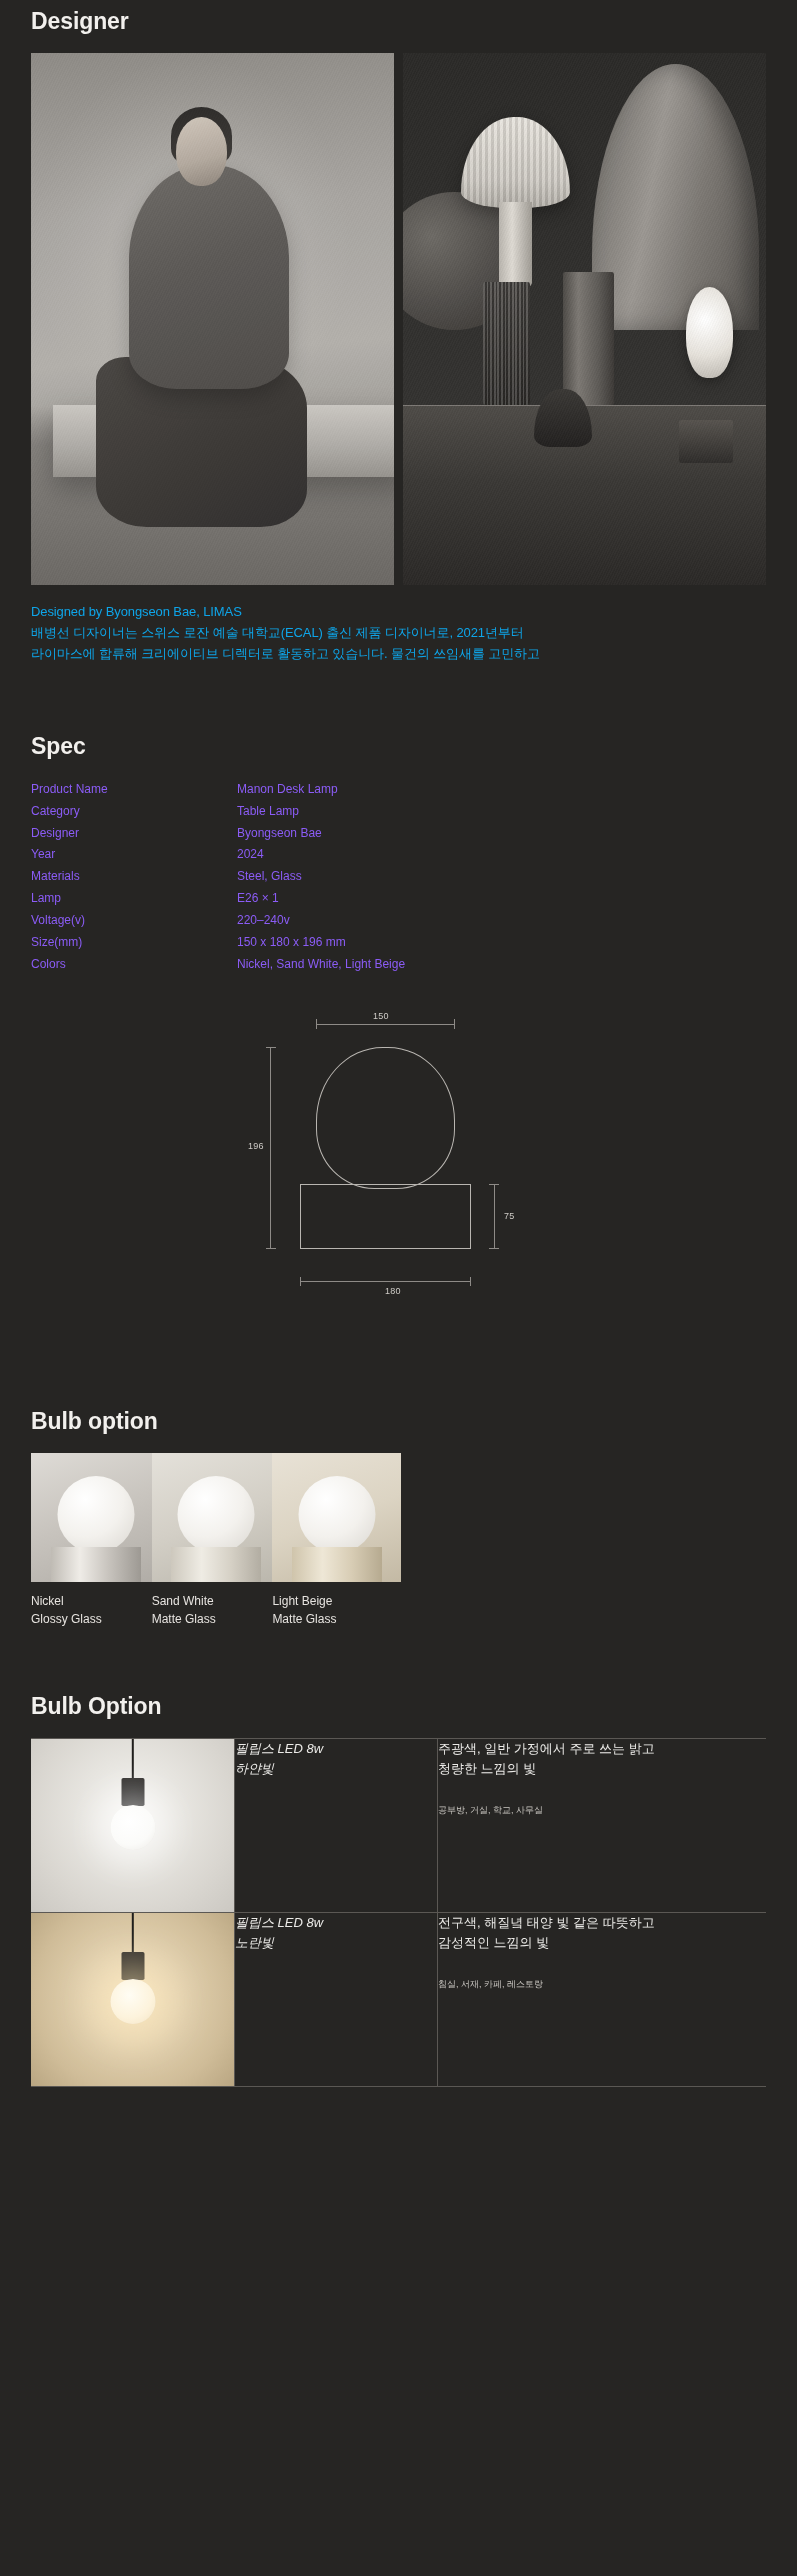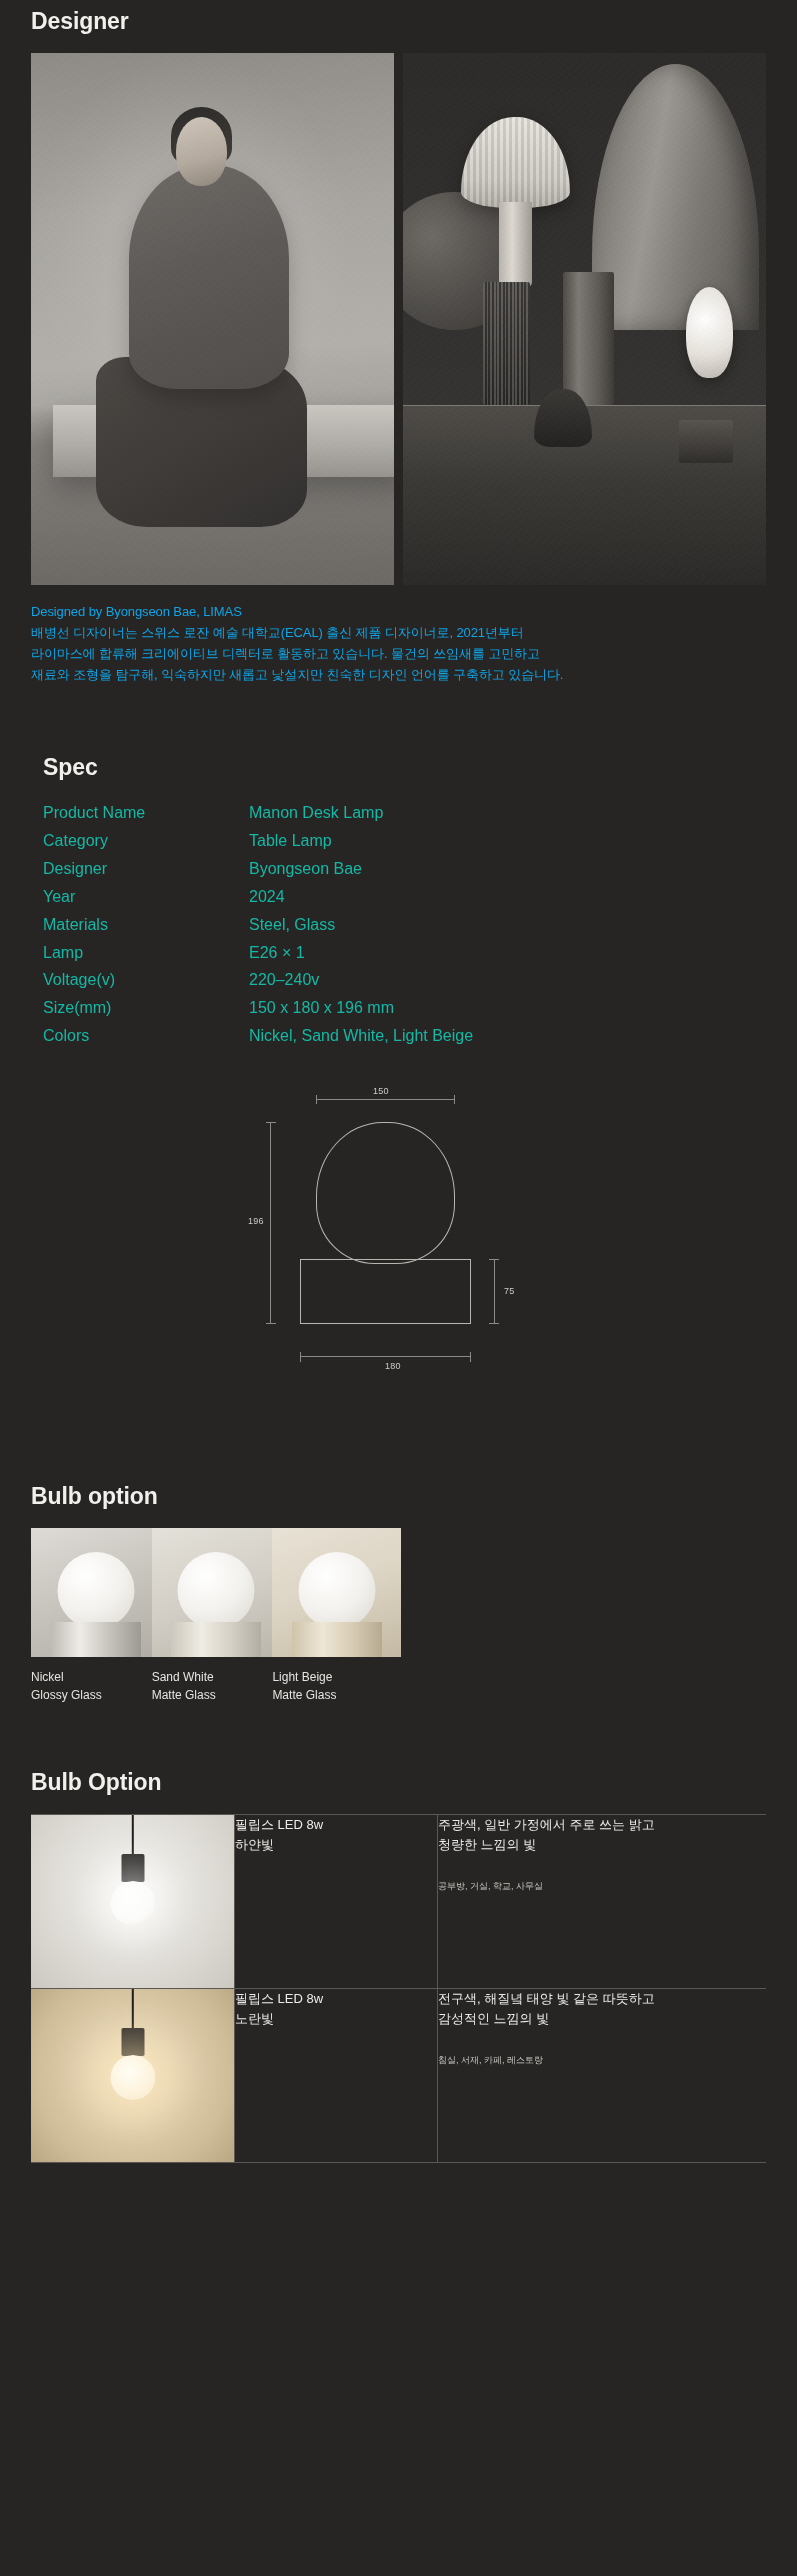--- a/index.html
+++ b/index.html
@@ -220,27 +220,27 @@
   .designer-desc {
     margin-top: 15.6px;
     font-size: 13px;
     line-height: 1.62;
     color: #0ea5e9;
     letter-spacing: -0.1px;
   }
   .designer-desc p { margin: 0; }
 
   
-  #spec-section { margin-top: 69px; margin-left: 12px; }
+  #spec-section { margin-top: 69px; }
   .spec-table { width: 100%; border-collapse: collapse; }
   .spec-table td {
-    font-size: 16px;
+    font-size: 12px;
     line-height: 1.52;
     padding: 1.8px 0;
-    color: #14b8a6;
+    color: #8b5cf6;
     vertical-align: top;
   }
   .spec-table td.label { width: 206px; }
 
   
   #dimension-drawing {
     margin-top: 36px;
     display: flex;
     justify-content: center;
   }
@@ -342,20 +342,21 @@
     border-radius: 50%;
   }
   .bulb-cool { background: radial-gradient(circle at 50% 42%, #f6f5f2 0%, #e7e5e0 36%, #d9d6d0 70%, #cbc8c2 100%); }
   .bulb-cool .globe { background: radial-gradient(circle at 42% 36%, #ffffff 0%, #fbfbf9 60%, #eceae6 100%); box-shadow: 0 0 32px 15.6px rgba(255,255,255,0.55); }
   .bulb-warm { background: radial-gradient(circle at 50% 48%, #efe0c4 0%, #e3d2b1 34%, #cfbc98 72%, #b9a682 100%); }
   .bulb-warm .globe { background: radial-gradient(circle at 42% 36%, #fffdf4 0%, #fdf3dc 58%, #f3e4c4 100%); box-shadow: 0 0 35px 18px rgba(255,233,186,0.6); }
   .bulb-name-cell {
     width: 203px;
     padding: 23px 0 0 20.3px;
     border-left: 0.6px solid #5b5854;
+    font-style: italic;
   }
   .bulb-name {
     font-size: 13px;
     line-height: 1.52;
     color: #ecebe8;
   }
   .bulb-desc-cell {
     padding: 23px 12px 0 21.5px;
     border-left: 0.6px solid #5b5854;
   }
@@ -404,21 +405,20 @@
         <div class="dome"></div>
         <div class="puck"></div>
         <div class="grain"></div>
       </div>
     </div>
 
     <div class="designer-desc">
       <p>Designed by Byongseon Bae, LIMAS</p>
       <p>배병선 디자이너는 스위스 로잔 예술 대학교(ECAL) 출신 제품 디자이너로, 2021년부터</p>
       <p>라이마스에 합류해 크리에이티브 디렉터로 활동하고 있습니다. 물건의 쓰임새를 고민하고</p>
-      <p>재료와 조형을 탐구해, 익숙하지만 새롭고 낯설지만 친숙한 디자인 언어를 구축하고 있습니다.</p>
     </div>
   </section>
 
   <section id="spec-section">
     <h2 class="section-title">Spec</h2>
     <table class="spec-table">
       <tbody>
         <tr>
           <td class="label">Product Name</td>
           <td class="value">Manon Desk Lamp</td>

